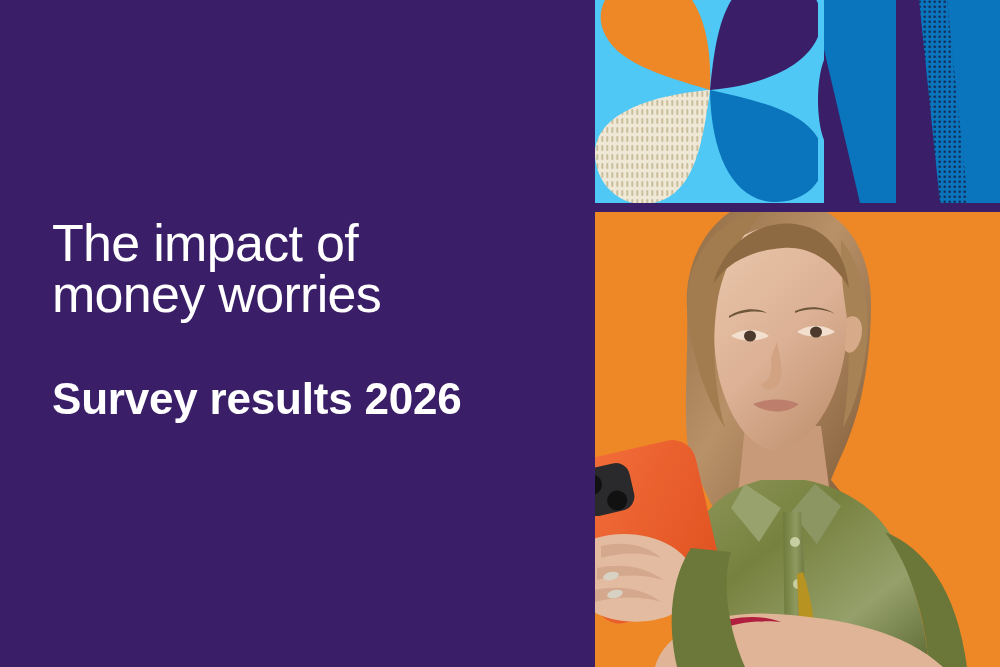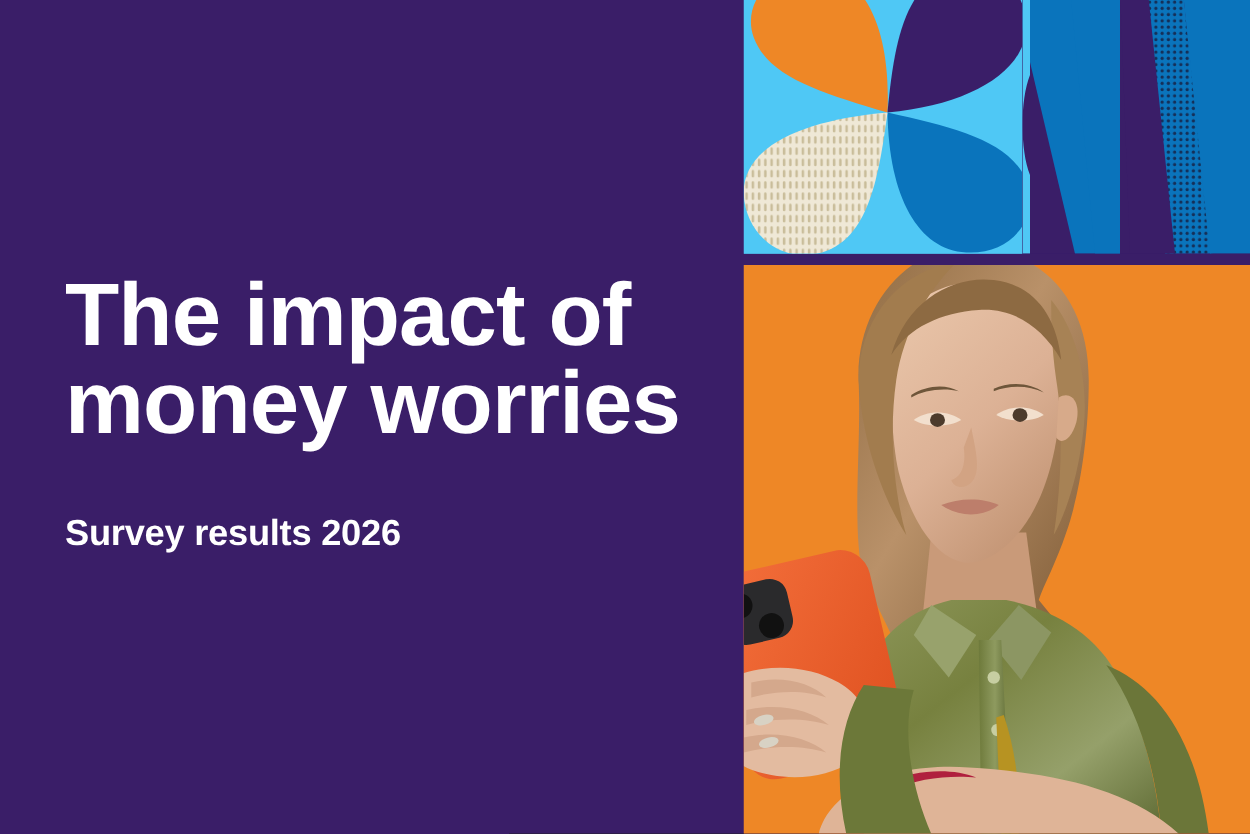--- a/index.html
+++ b/index.html
@@ -21,31 +21,31 @@
   
   .text-block {
     position: absolute;
     left: 52px;
     top: 218px;
     width: 520px;
   }
   .headline {
     margin: 0;
     color: #FFFFFF;
-    font-size: 71px;
+    font-size: 52px;
     line-height: 0.98;
-    font-weight: 700;
+    font-weight: 400;
     letter-spacing: -0.7px;
     white-space: pre-line;
   }
   .subhead {
     margin: 0;
     padding-top: 55px;
     color: #FFFFFF;
-    font-size: 29px;
+    font-size: 44px;
     line-height: 1.1;
     font-weight: 700;
     letter-spacing: -0.2px;
   }
 
   
   .panel {
     position: absolute;
     overflow: hidden;
   }

